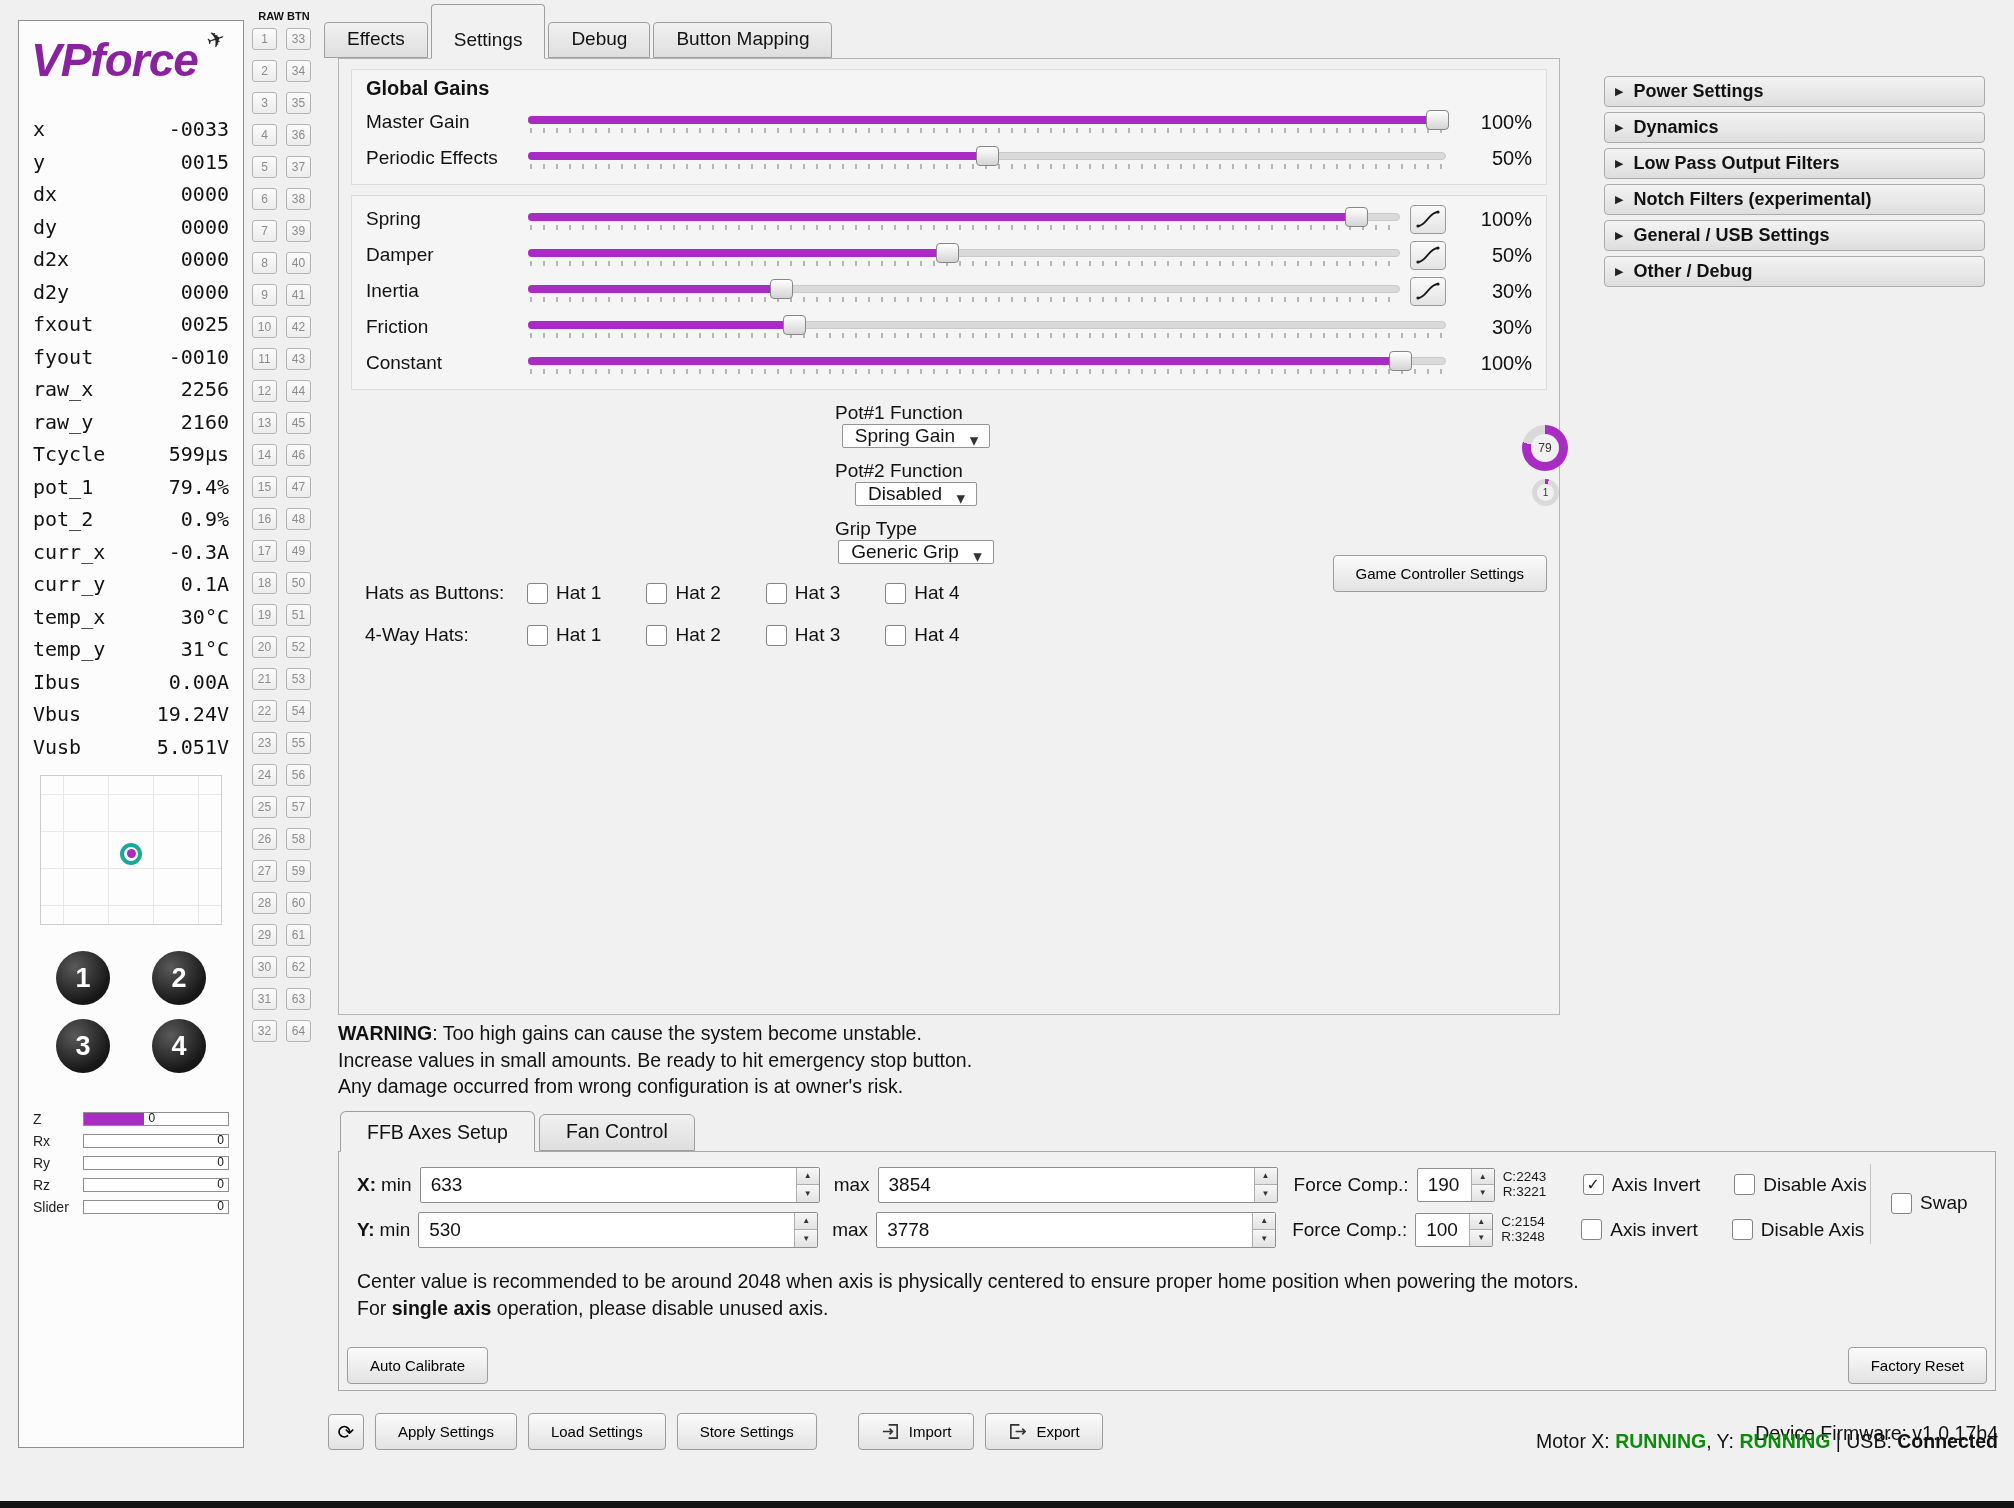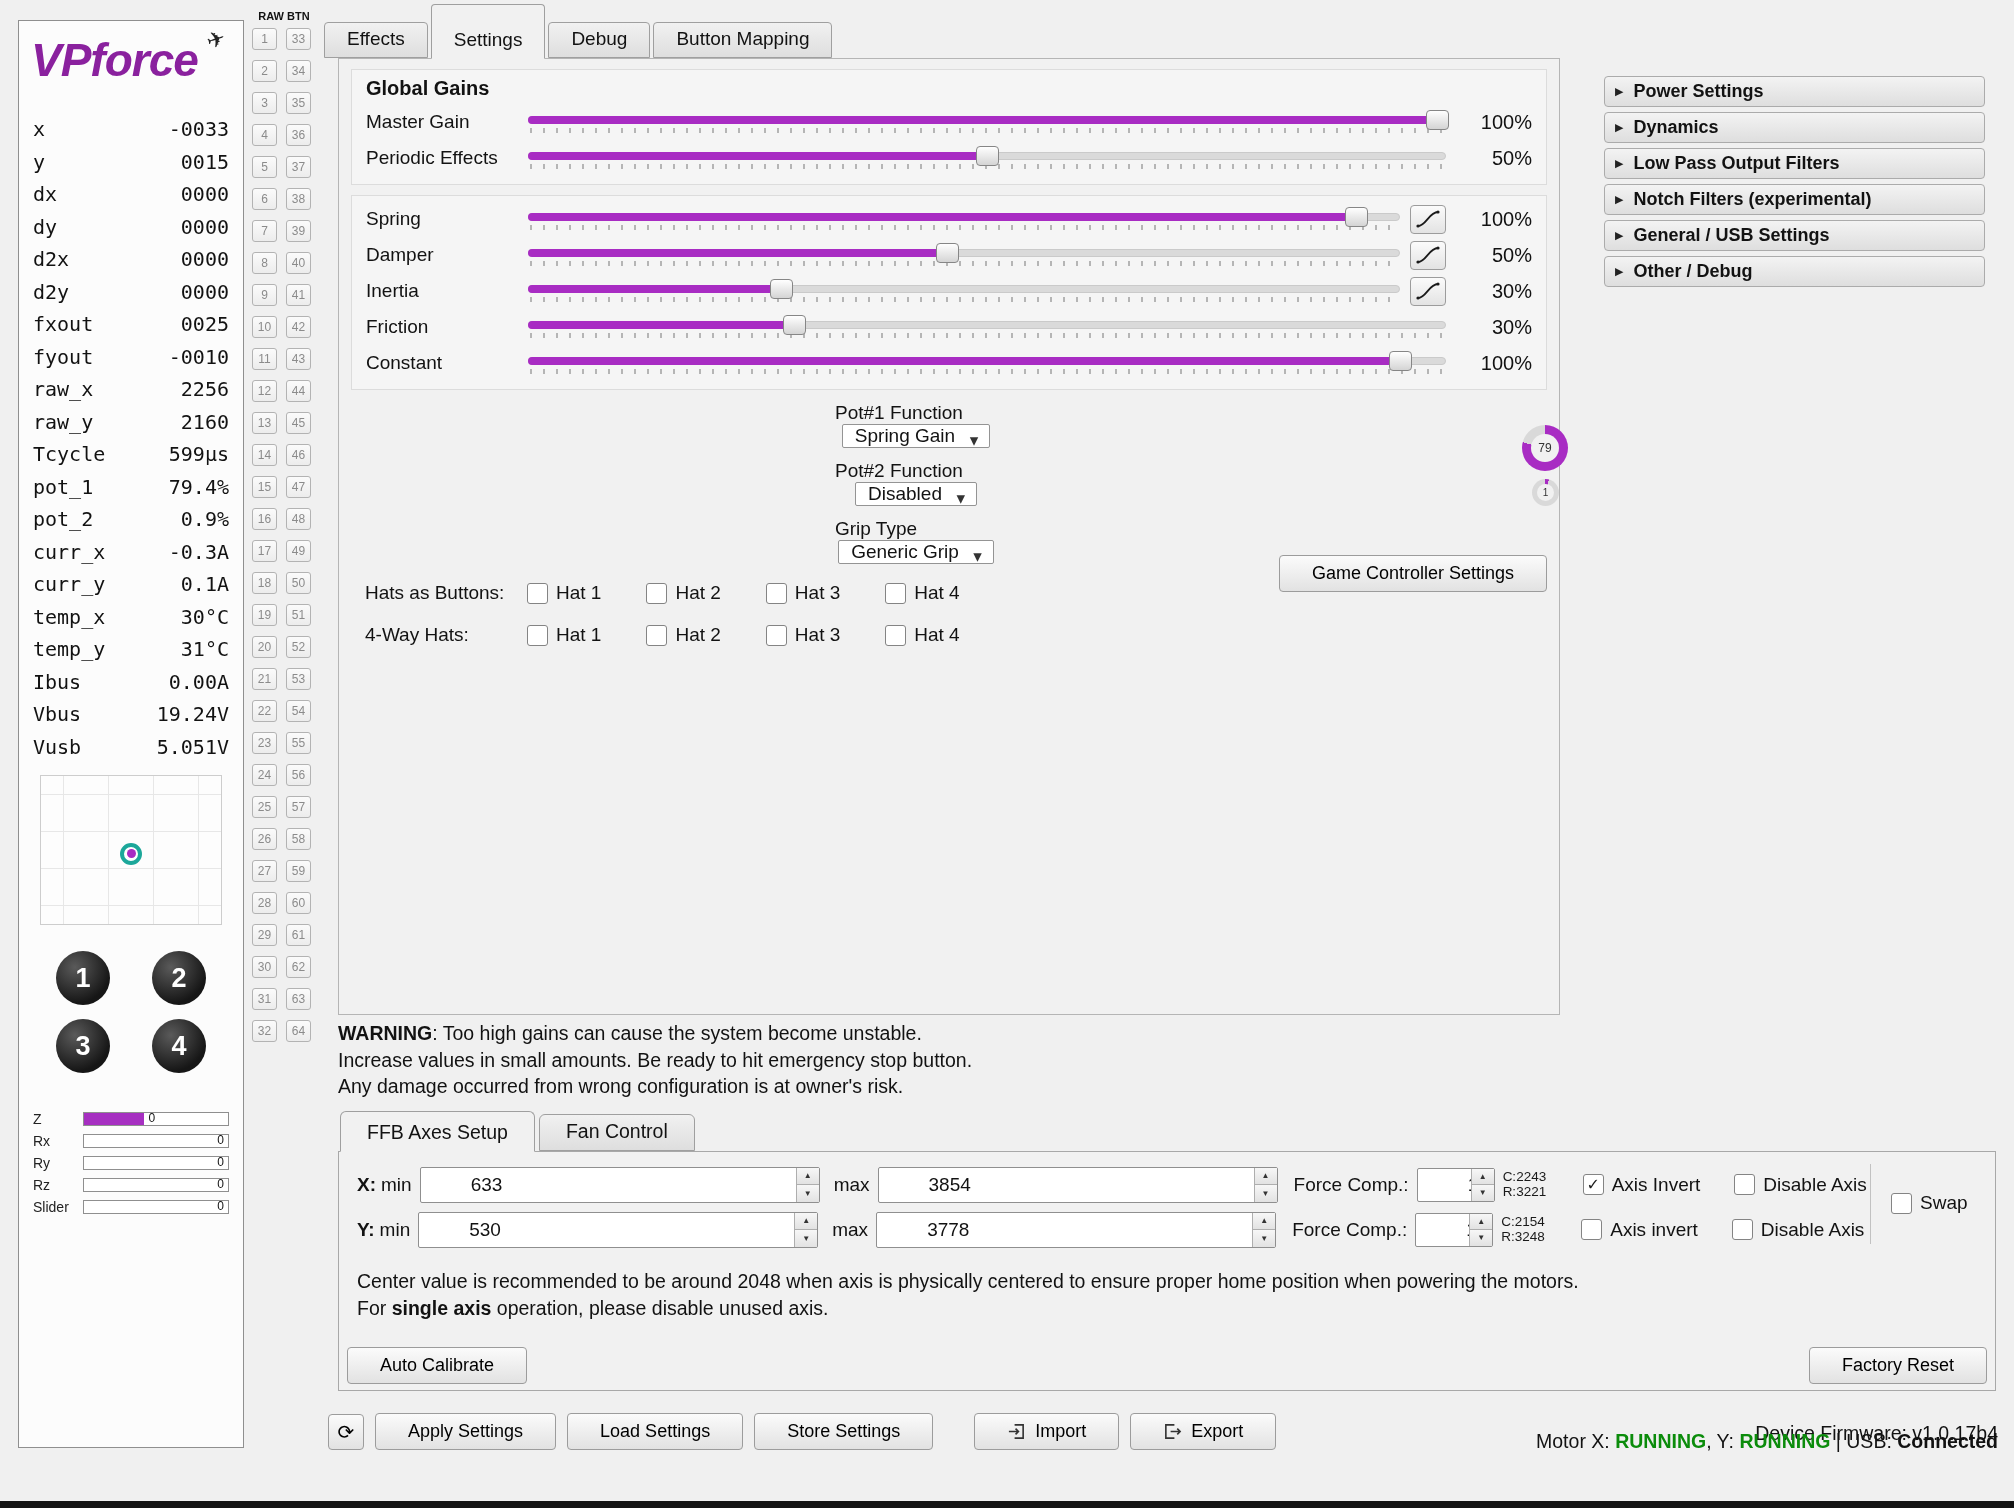--- a/index.html
+++ b/index.html
@@ -9,29 +9,29 @@
     font-family:"Liberation Sans","DejaVu Sans",sans-serif;
     color:#121212;
     position:relative;
     overflow:hidden;
   }
   
   .btn{
     display:inline-flex;align-items:center;justify-content:center;gap:9px;
     background:linear-gradient(#fbfbfb,#e2e2e2);
     border:1px solid #9c9c9c;border-radius:4px;
-    font-size:18px;padding:0 32px;height:37px;white-space:nowrap;
+    font-size:15px;padding:0 22px;height:37px;white-space:nowrap;
   }
   .cb{display:inline-flex;align-items:center;gap:8px;font-size:19px;white-space:nowrap;}
   .cb-box{
     width:21px;height:21px;border:1px solid #848484;background:#fff;border-radius:3px;
     display:flex;align-items:center;justify-content:center;
     font-size:16px;font-weight:bold;color:#1a1a1a;flex:none;
   }
-  .spin{display:flex;background:#fff;border:1px solid #8f8f8f;border-radius:2px;padding-left:40px;}
+  .spin{display:flex;background:#fff;border:1px solid #8f8f8f;border-radius:2px;}
   .spin-val{flex:1;padding-left:10px;font-size:19px;display:flex;align-items:center;overflow:hidden;}
   .spin-arrows{width:23px;border-left:1px solid #aeaeae;display:flex;flex-direction:column;}
   .sa{flex:1;display:flex;align-items:center;justify-content:center;font-size:8px;color:#333;
       background:linear-gradient(#f7f7f7,#e2e2e2);}
   .sa + .sa{border-top:1px solid #aeaeae;}
 
   
   #left-panel{
     position:absolute;left:18px;top:20px;width:226px;height:1428px;
     background:#fcfcfc;border:1px solid #8f8f8f;

